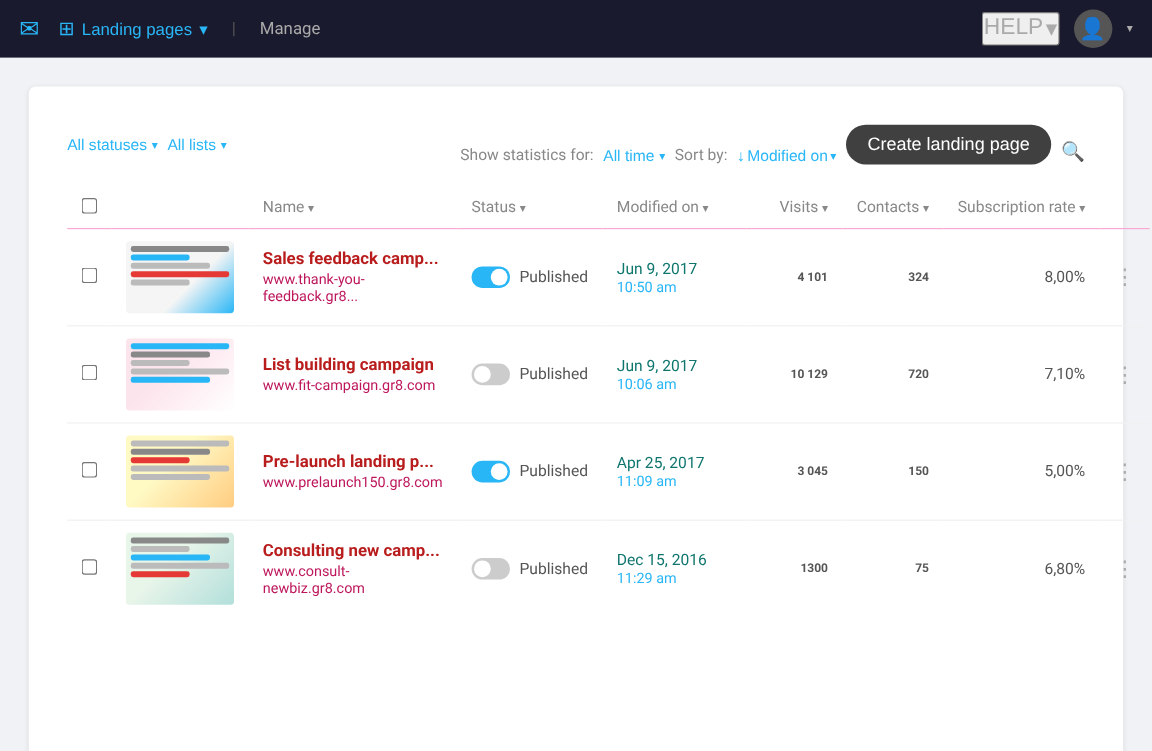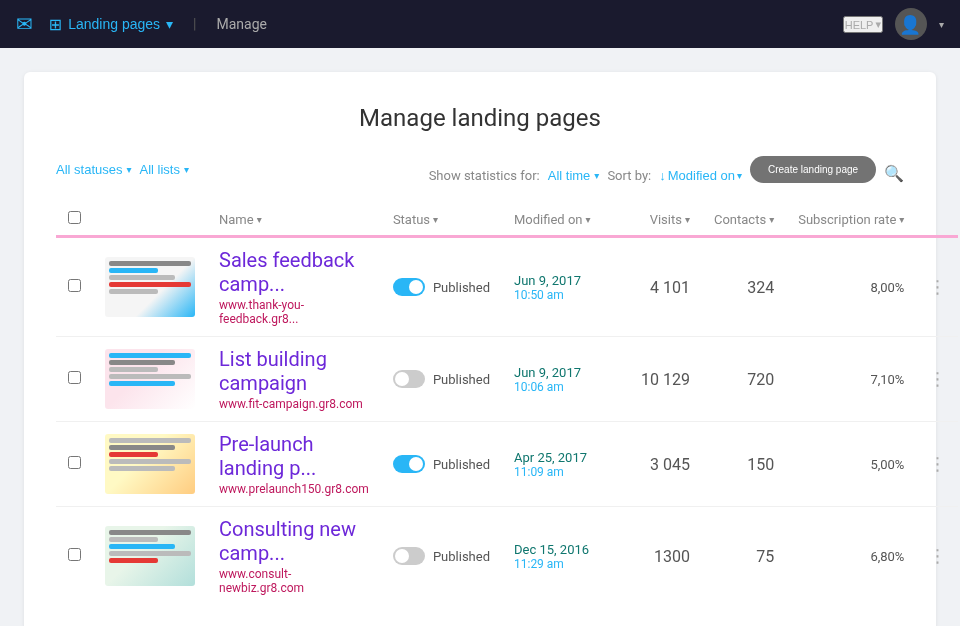--- a/index.html
+++ b/index.html
@@ -40,24 +40,24 @@
       font-size: 14px;
     }
     .topnav-right {
       margin-left: auto;
       display: flex;
       align-items: center;
       gap: 12px;
     }
     .topnav-help {
       color: #aaa;
-      font-size: 11px;
-      cursor: pointer;
-      display: flex;
-      align-items: flex-end;
+      font-size: 19px;
+      cursor: pointer;
+      display: flex;
+      align-items: flex-start;
       gap: 2px;
     }
     .topnav-avatar {
       width: 32px;
       height: 32px;
       border-radius: 50%;
       background: #555;
       display: flex;
       align-items: center;
       justify-content: center;
@@ -124,45 +124,45 @@
     }
     .sort-value {
       color: #29b6f6;
       font-size: 13px;
       cursor: pointer;
       display: flex;
       align-items: center;
       gap: 2px;
     }
     .create-btn {
-      background: #737373;
+      background: #404040;
       color: #fff;
       border: none;
       border-radius: 20px;
       padding: 8px 18px;
-      font-size: 10px;
+      font-size: 15px;
       font-weight: 500;
       cursor: pointer;
       white-space: nowrap;
     }
     .search-icon-btn {
       background: none;
       border: none;
       cursor: pointer;
       color: #888;
       font-size: 16px;
     }
 
     
     .lp-table {
       width: 100%;
       border-collapse: collapse;
     }
     .lp-table thead tr {
-      border-bottom: 3px solid #f9a8d4;
+      border-bottom: 1px solid #f9a8d4;
     }
     .lp-table th {
       color: #888;
       font-weight: 400;
       font-size: 13px;
       padding: 8px 12px;
       text-align: left;
       white-space: nowrap;
     }
     .lp-table th.right { text-align: right; }
@@ -207,23 +207,23 @@
     }
     .thumb-line.dark { background: #888; }
     .thumb-line.accent { background: #e53935; }
     .thumb-line.blue { background: #29b6f6; }
     .thumb-line.short { width: 60%; }
     .thumb-line.medium { width: 80%; }
     .thumb-line.full { width: 100%; }
 
     .name-cell { min-width: 160px; }
     .camp-name {
-      font-size: 20px;
-      color: #6d28d9;
-      font-weight: 400;
+      font-size: 14px;
+      color: #b91c1c;
+      font-weight: 700;
       margin-bottom: 2px;
     }
     .camp-url {
       font-size: 12px;
       color: #be185d;
     }
 
     .status-cell { min-width: 110px; text-align: center; }
     .status-badge {
       display: flex;
@@ -246,21 +246,21 @@
       height: 14px;
       border-radius: 50%;
       background: #fff;
     }
     .status-text { font-size: 13px; color: #555; }
 
     .date-cell { min-width: 120px; }
     .date-main { font-size: 13px; color: #0f766e; }
     .date-time { font-size: 12px; color: #29b6f6; }
 
-    .num-cell { text-align: right; font-size: 16px; color: #555; min-width: 80px; }
+    .num-cell { text-align: right; font-size: 10px; color: #555; min-width: 80px; font-weight: bold; }
     .pct-cell { text-align: right; font-size: 13px; color: #555; min-width: 100px; }
 
     .actions-cell { width: 32px; text-align: center; }
     .more-btn {
       background: none;
       border: none;
       color: #aaa;
       font-size: 18px;
       cursor: pointer;
       line-height: 1;
@@ -292,21 +292,20 @@
       <span>▾</span>
     </button>
     <div class="topnav-avatar">
       <span>👤</span>
     </div>
     <span style="color:#aaa;font-size:10px;">▾</span>
   </div>
 </nav>
 
 <div class="main-container">
-  <h1 class="page-title">Manage landing pages</h1>
 
   <div class="filter-bar">
     <button class="filter-btn">
       <span>All statuses</span>
       <span class="caret">▾</span>
     </button>
     <button class="filter-btn">
       <span>All lists</span>
       <span class="caret">▾</span>
     </button>

